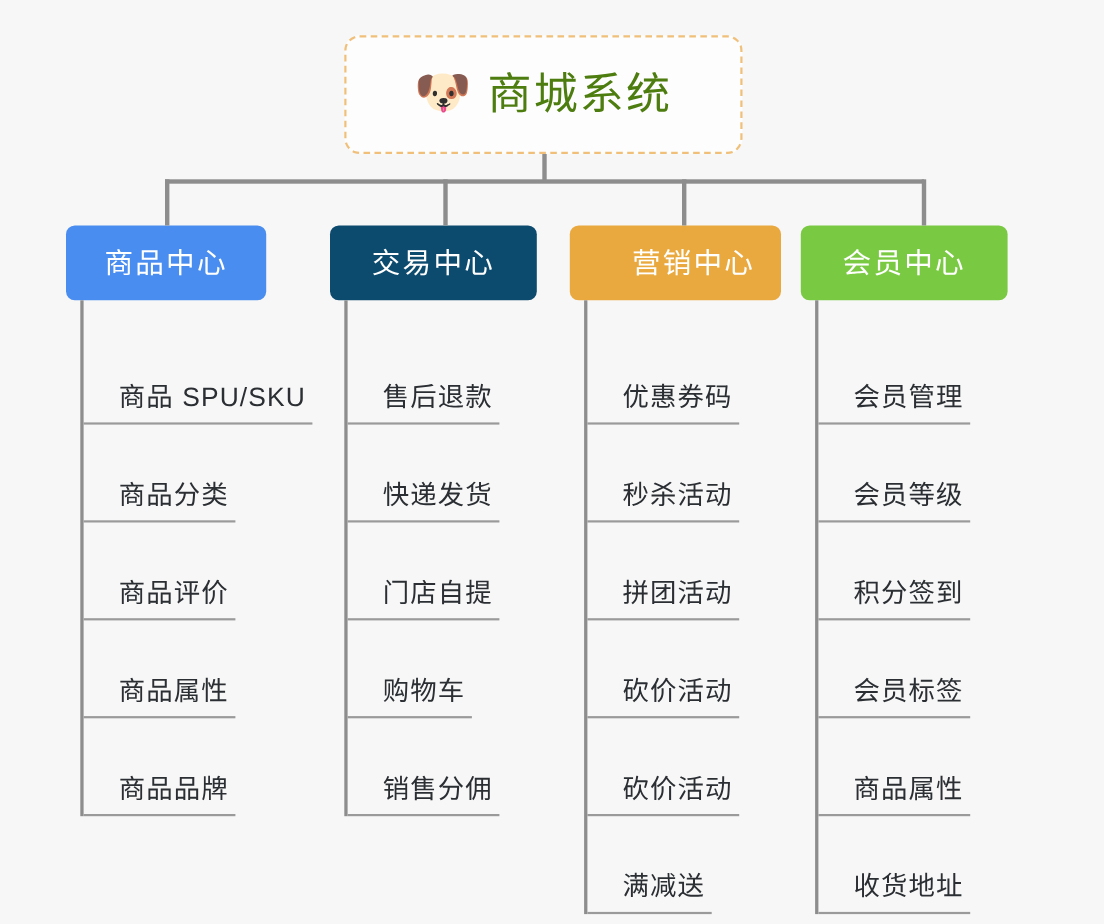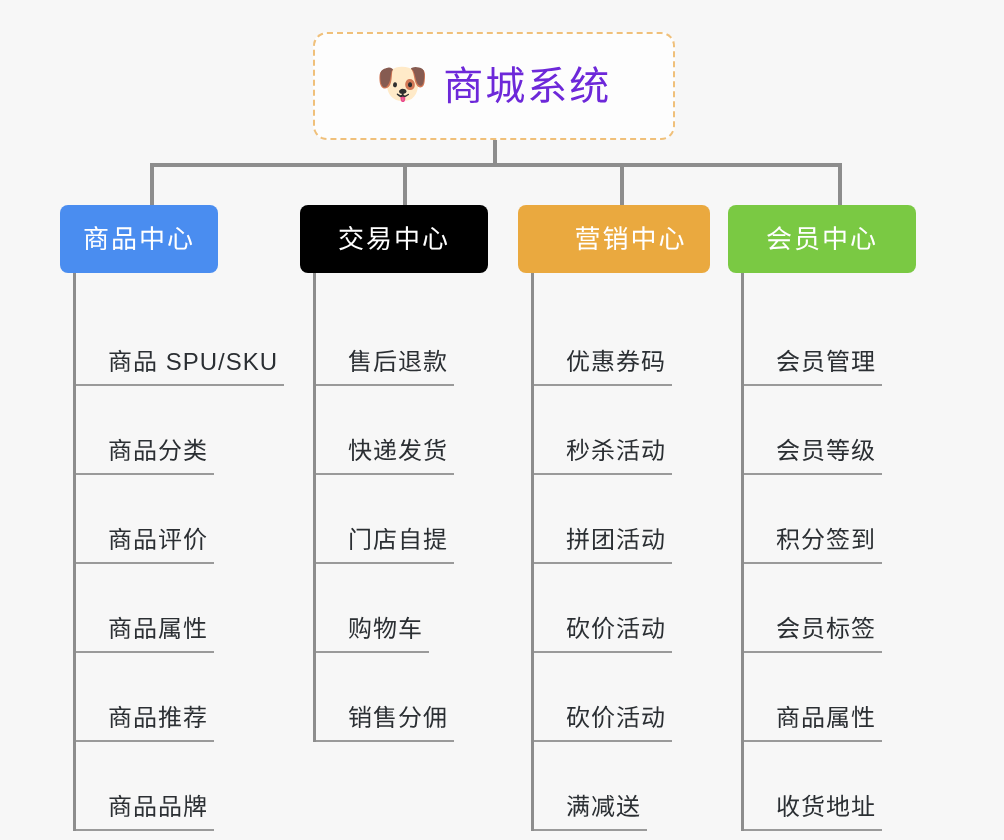--- a/index.html
+++ b/index.html
@@ -40,21 +40,21 @@
   }
   .root-emoji {
     font-size: 42px;
     line-height: 1;
     display: block;
     color: #f2c12e;
     transform: translateY(-2px);
   }
   .root-title {
     font-size: 40px;
-    color: #6d28d9;
+    color: #4d7c0f;
     letter-spacing: 2px;
     line-height: 1;
     white-space: nowrap;
   }
 
   
   .conn {
     position: absolute;
     background: #8d8d8d;
   }
@@ -128,44 +128,41 @@
   <div class="root-card">
     <span class="root-emoji">🐶</span>
     <span class="root-title">商城系统</span>
   </div>
 
   <div class="conn conn-stem"></div>
   <div class="conn conn-bus"></div>
 
   <div id="branches">
       <div class="branch" style="left: 60px;">
-        <div class="branch-head" style="background: rgb(74, 141, 240); width: 158px;">商品中心</div>
+        <div class="branch-head" style="background: rgb(74, 141, 240); width: 182px;">商品中心</div>
         <div class="branch-body">
           <div class="leaf">
             <span class="leaf-label">商品 SPU/SKU</span>
           </div>
           <div class="leaf">
             <span class="leaf-label">商品分类</span>
           </div>
           <div class="leaf">
             <span class="leaf-label">商品评价</span>
           </div>
           <div class="leaf">
             <span class="leaf-label">商品属性</span>
           </div>
           <div class="leaf">
-            <span class="leaf-label">商品推荐</span>
-          </div>
-          <div class="leaf">
             <span class="leaf-label">商品品牌</span>
           </div>
         </div>
       </div>
       <div class="branch" style="left: 300px;">
-        <div class="branch-head" style="background: #000000; width: 188px;">交易中心</div>
+        <div class="branch-head" style="background: #0c4a6e; width: 188px;">交易中心</div>
         <div class="branch-body">
           <div class="leaf">
             <span class="leaf-label">售后退款</span>
           </div>
           <div class="leaf">
             <span class="leaf-label">快递发货</span>
           </div>
           <div class="leaf">
             <span class="leaf-label">门店自提</span>
           </div>

